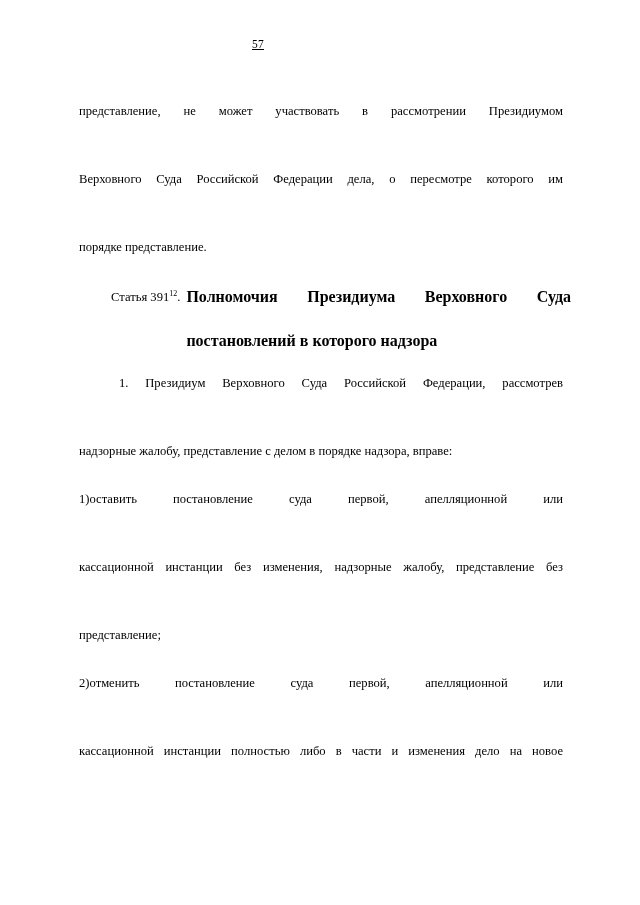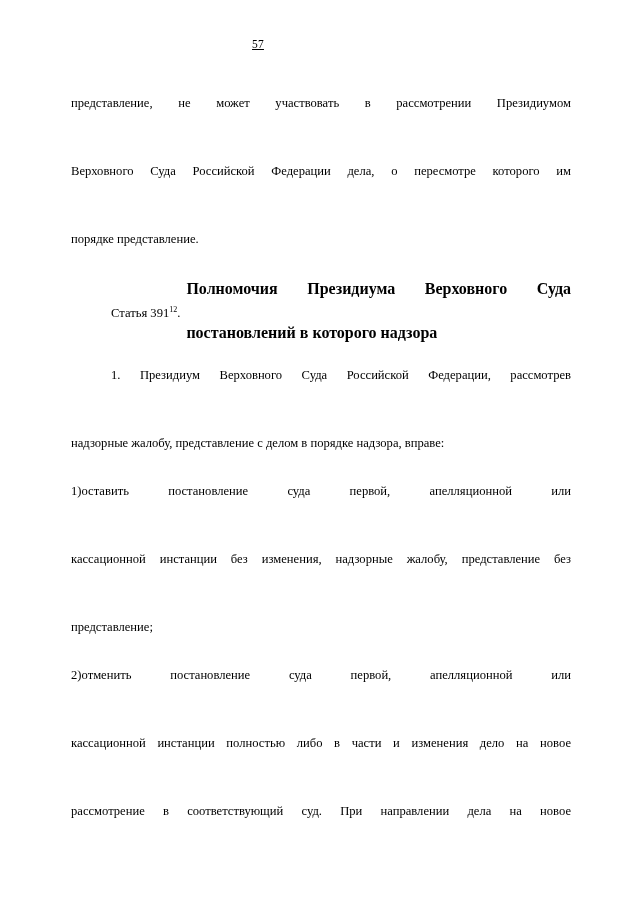--- a/index.html
+++ b/index.html
@@ -31,38 +31,37 @@
     letter-spacing: 0.2px;
     text-decoration: underline;
   }
   .content {
     position: absolute;
     top: 86px;
     left: 71px;
     width: 500px;
   }
   p {
-    margin: 0;
+    margin: 8px;
     font-size: 12.6px;
     line-height: 34px;
     text-align: justify;
     text-justify: inter-word;
   }
   .article-heading {
     display: flex;
     margin-top: 22px;
     margin-bottom: 10px;
   }
   .article-heading .art-label {
     flex: 0 0 auto;
     padding-left: 40px;
     font-size: 12.6px;
     line-height: 22px;
     white-space: nowrap;
-    margin-top: 24px;
   }
   .article-heading .art-title {
     flex: 1 1 auto;
     font-weight: bold;
     font-size: 16px;
     line-height: 22px;
     text-align: justify;
     text-justify: inter-word;
     padding-left: 6px;
   }
@@ -130,18 +129,17 @@
 
     <p class="para-block">
       <span class="just-line"><span class="num">1)</span><span>оставить постановление суда первой, апелляционной или</span></span>
       <span class="just-line">кассационной инстанции без изменения, надзорные жалобу, представление без</span>
       <span class="last-line">представление;</span>
     </p>
 
     <p class="para-block">
       <span class="just-line"><span class="num">2)</span><span>отменить постановление суда первой, апелляционной или</span></span>
       <span class="just-line">кассационной инстанции полностью либо в части и изменения дело на новое</span>
-      <span class="just-line">рассмотрение в соответствующий суд. При направлении дела на новое</span>
 
     </p>
 
   </div>
 </div>
 
 </body></html>

